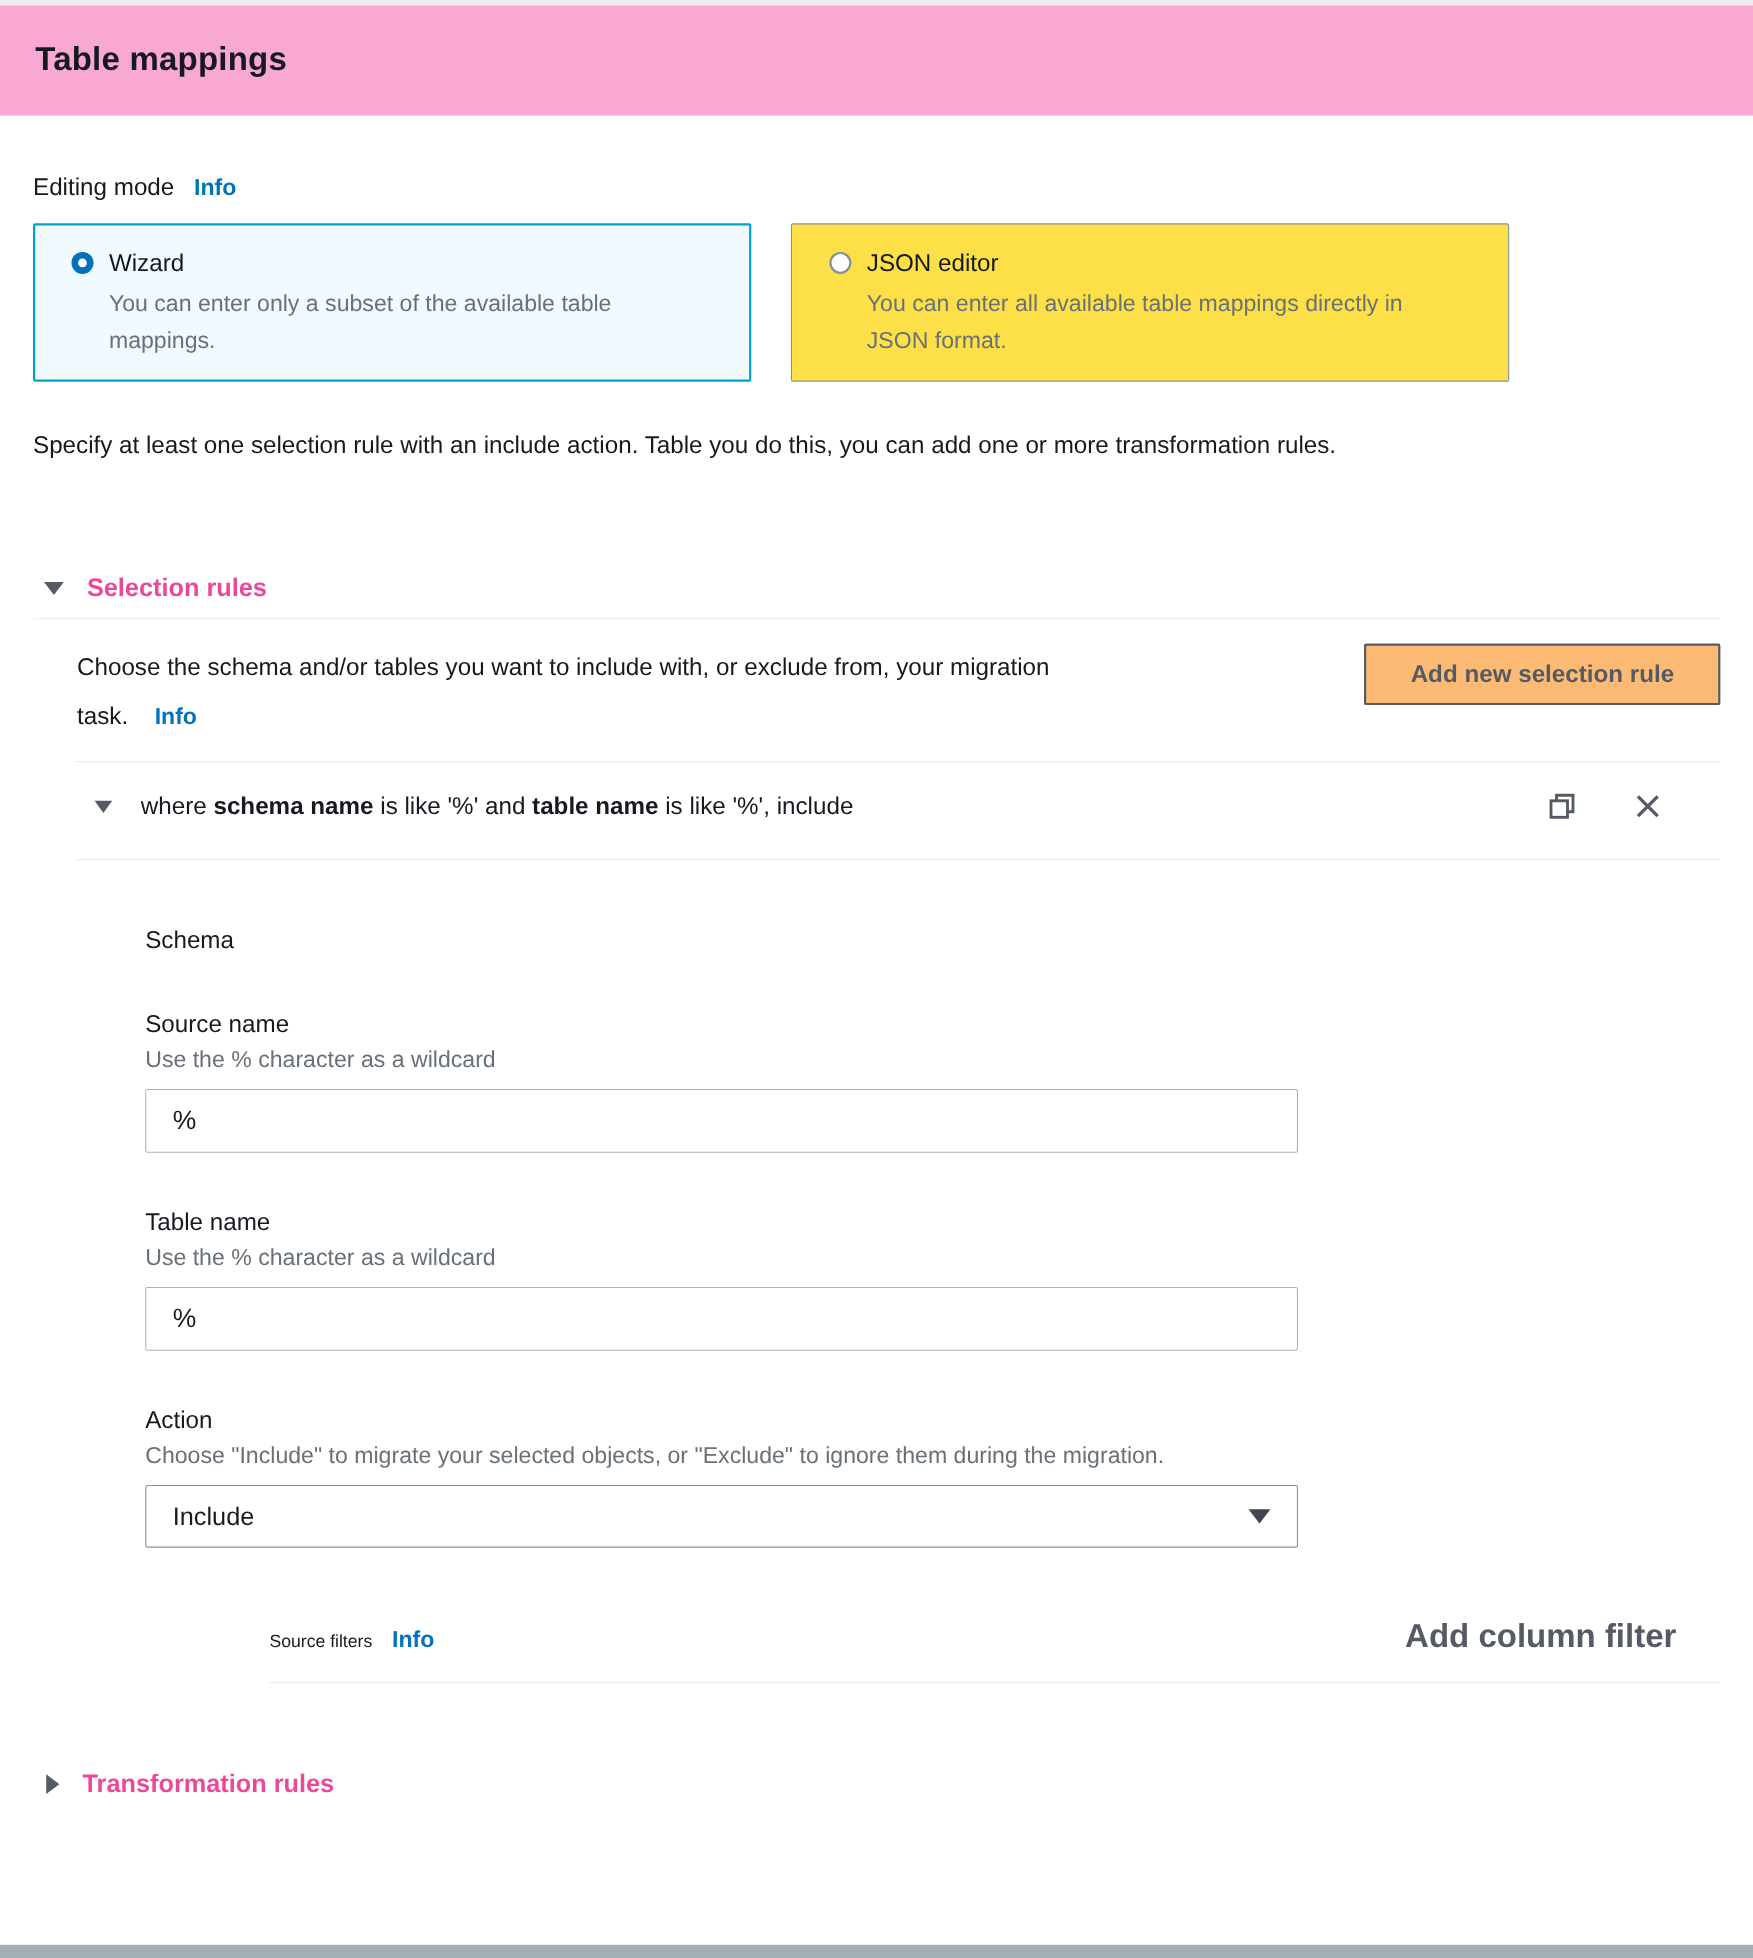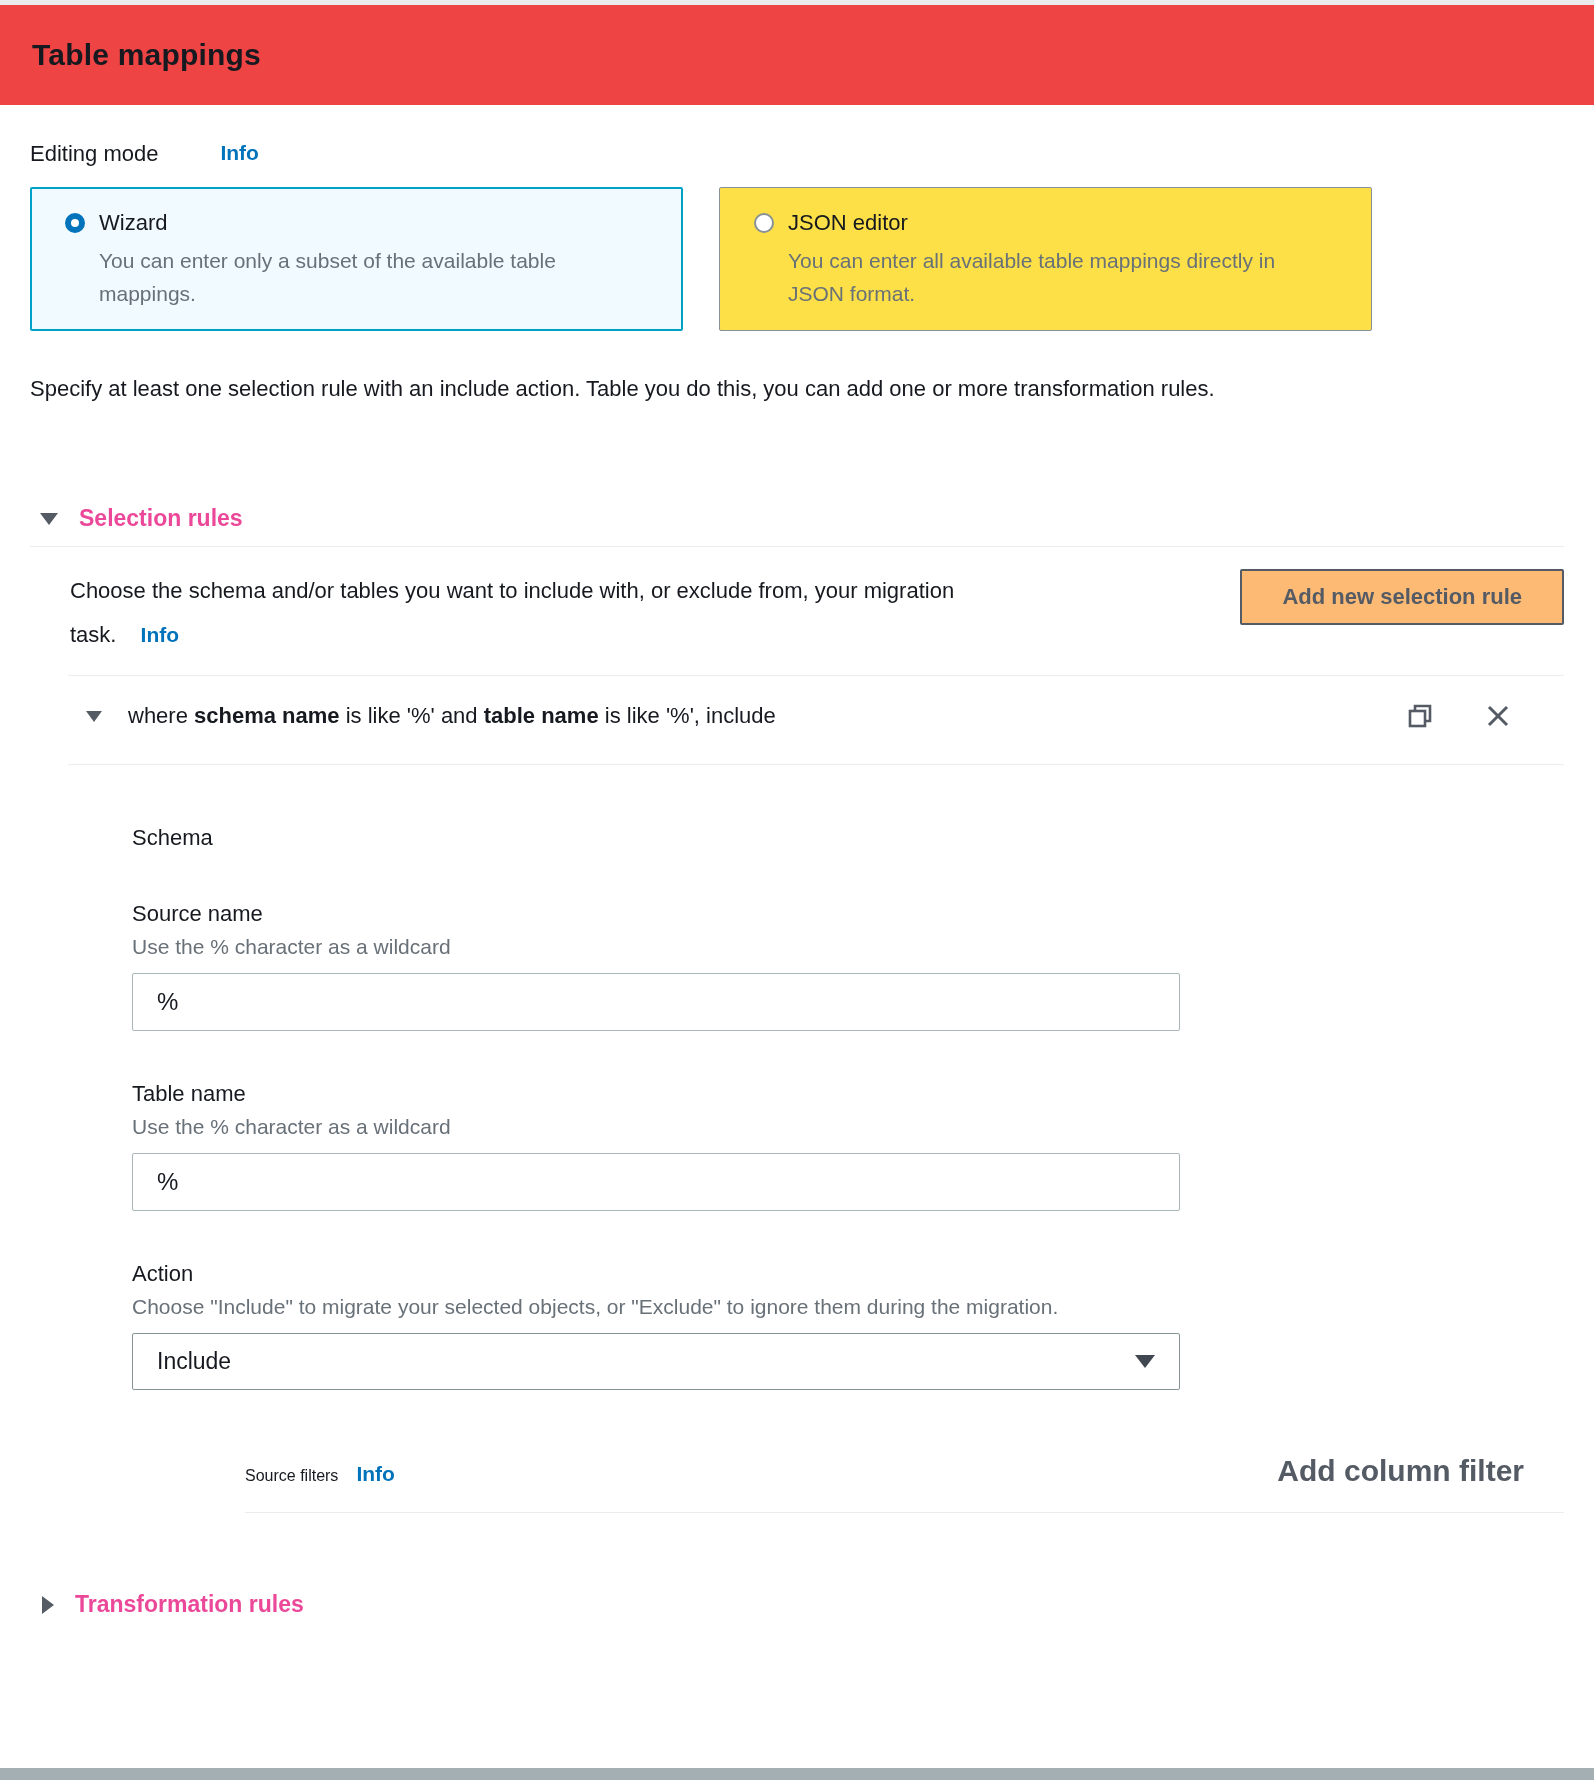--- a/index.html
+++ b/index.html
@@ -3,28 +3,28 @@
 <meta charset="utf-8">
 <style>
   * { margin:0; padding:0; box-sizing:border-box; }
   html,body { background:#ffffff; }
   body {
     width:1594px; height:1780px; position:relative; overflow:hidden;
     font-family:"Liberation Sans", sans-serif; color:#16191f;
   }
   .top-strip { height:5px; background:#e9ebed; }
   .page-header {
-    background:#ef4444; height:100px; display:flex; align-items:center;
+    background:#f9a8d4; height:100px; display:flex; align-items:center;
     padding-left:32px;
   }
   .page-header h1 { font-size:30px; font-weight:bold; color:#16191f; letter-spacing:0.2px; }
 
   .content { padding:0 30px; }
 
-  .editing-row { margin-top:36px; font-size:22px; display:flex; align-items:flex-start;gap:44px; }
+  .editing-row { margin-top:52px; font-size:22px; display:flex; align-items:flex-end; }
   .info-link { color:#0073bb; font-weight:bold; font-size:21px; margin-left:18px; cursor:pointer; }
 
   .cards { display:flex; gap:36px; margin-top:20px; }
   .card {
     width:653px; min-height:133px; background:#fde047;
     border:1px solid #879196; border-radius:2px; padding:22px 20px 20px 34px;
     cursor:pointer;
   }
   .card.selected { background:#f1faff; border:2px solid #00a1c9; padding:21px 19px 19px 33px; }
   .card-head { display:flex; align-items:center; gap:14px; }

